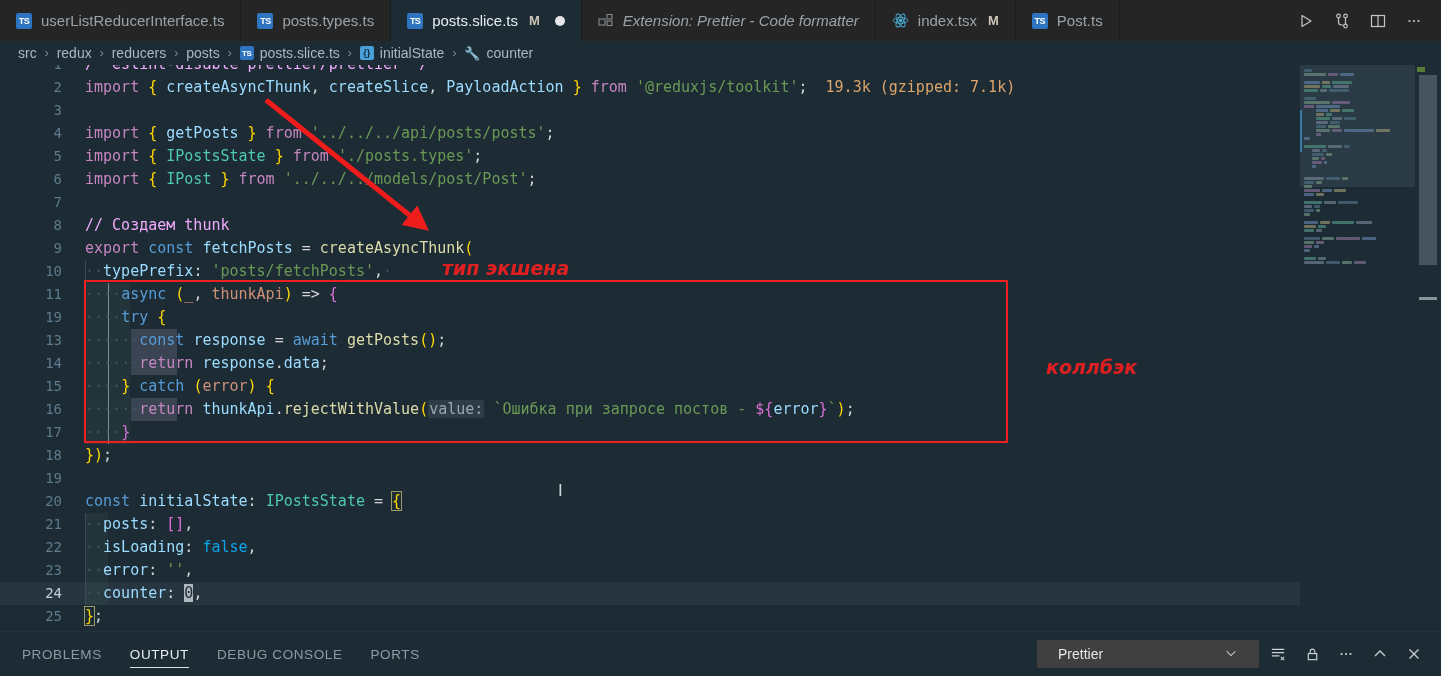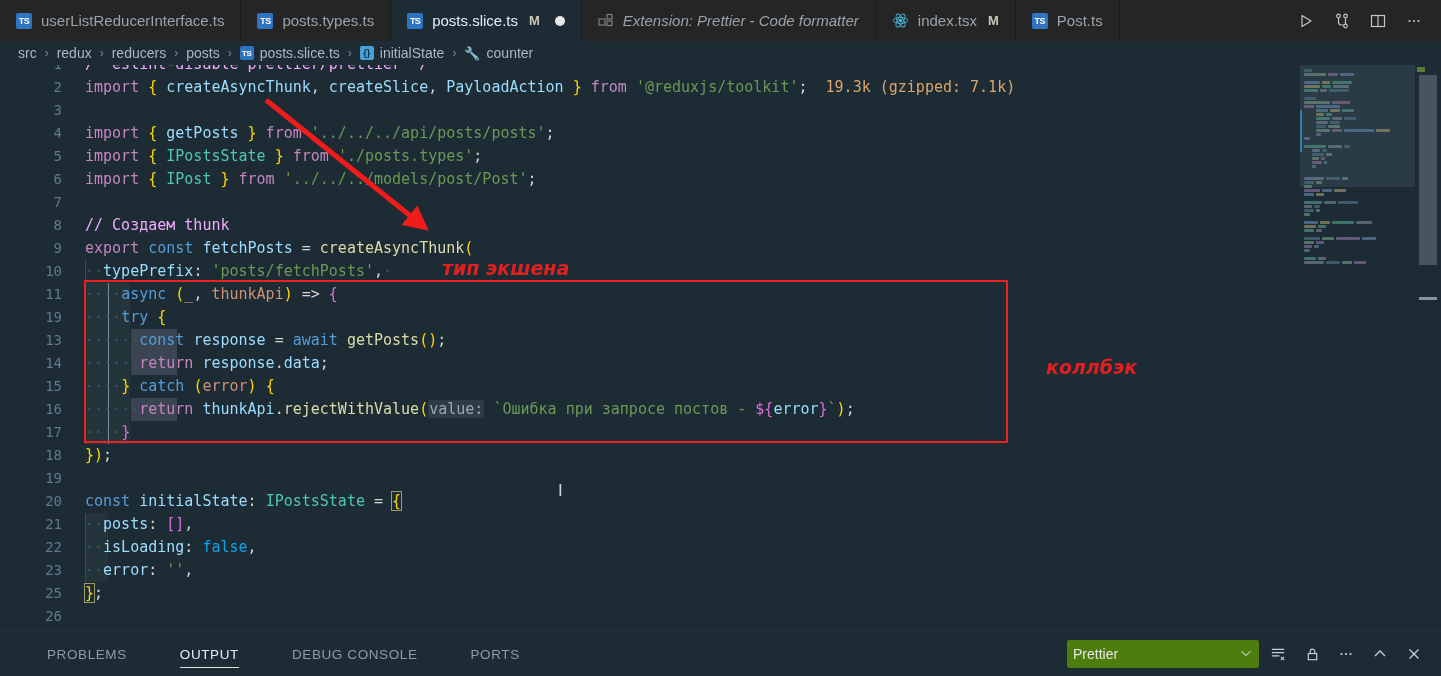--- a/index.html
+++ b/index.html
@@ -143,31 +143,31 @@
   }
 
   
   .panel{
     height:44px;flex:0 0 44px;background:#1d2b35;
     display:flex;align-items:center;padding:0 12px 0 22px;
     border-top:1px solid #22323d;
   }
   .ptab{
     font-size:13.5px;color:#8d9ba4;letter-spacing:.6px;
-    margin-right:28px;cursor:pointer;position:relative;padding:12px 0 12px;margin-left:25px;
+    margin-right:28px;cursor:pointer;position:relative;padding:12px 0 12px;
   }
   .ptab.active{color:#e6edf3;}
   .ptab.active::after{
     content:"";position:absolute;left:0;right:0;bottom:6px;height:1px;background:#e0e0e0;
   }
   .panel-right{margin-left:auto;display:flex;align-items:center;gap:4px;}
   .select{
-    background:#4d7c0f;color:#e6e6e6;font-size:14px;
+    background:#404040;color:#e6e6e6;font-size:14px;
     height:28px;width:180px;border-radius:2px;
-    display:flex;align-items:center;padding:0 6px;cursor:pointer;
+    display:flex;align-items:center;padding:0 21px;cursor:pointer;
     justify-content:space-between;
   }
   .pact{width:30px;height:28px;display:flex;align-items:center;justify-content:center;
         color:#c9d1d6;cursor:pointer;}
   .mouse-caret{position:absolute;color:#cfd8dd;font-size:17px;}
 </style>
 </head>
 <body>
 
 <div class="app">
@@ -423,20 +423,26 @@
         <span class="code"><span class="ws">··</span><span class="var">isLoading</span><span class="id">: </span><span class="bool">false</span><span class="id">,</span></span>
       </div>
 
       <div class="row">
         <span class="bracketbg" style="left:85px;width:23px;"></span>
         <span class="ln">23</span>
         <span class="guide" style="left:85px;"></span>
         <span class="code"><span class="ws">··</span><span class="var">error</span><span class="id">: </span><span class="str">''</span><span class="id">,</span></span>
       </div>
 
+      <div class="row active">
+        <span class="bracketbg" style="left:85px;width:23px;"></span>
+        <span class="ln">24</span>
+        <span class="guide" style="left:85px;"></span>
+        <span class="code"><span class="ws">··</span><span class="var">counter</span><span class="id">: </span><span class="num cursor-block">0</span><span class="id">,</span></span>
+      </div>
 
       <div class="row">
         <span class="ln">25</span>
         <span class="code"><span class="br1 brkmatch">}</span><span class="id">;</span></span>
       </div>
 
       <div class="row">
         <span class="ln">26</span>
       </div>
     </div>

